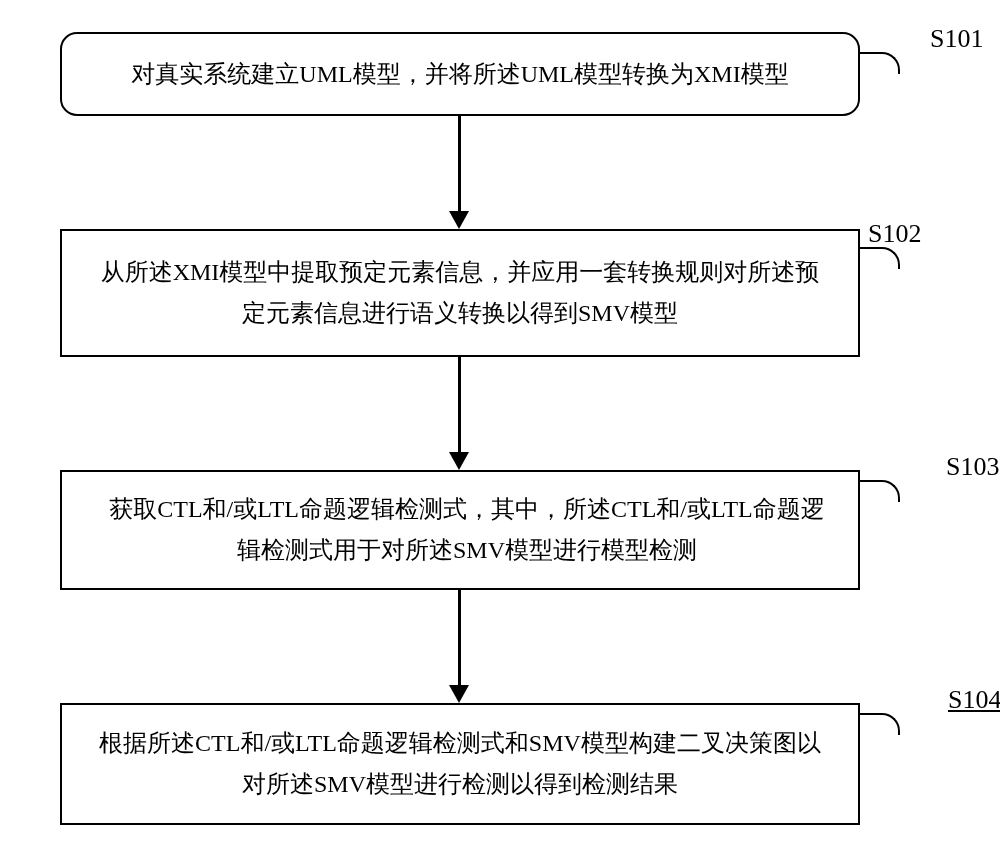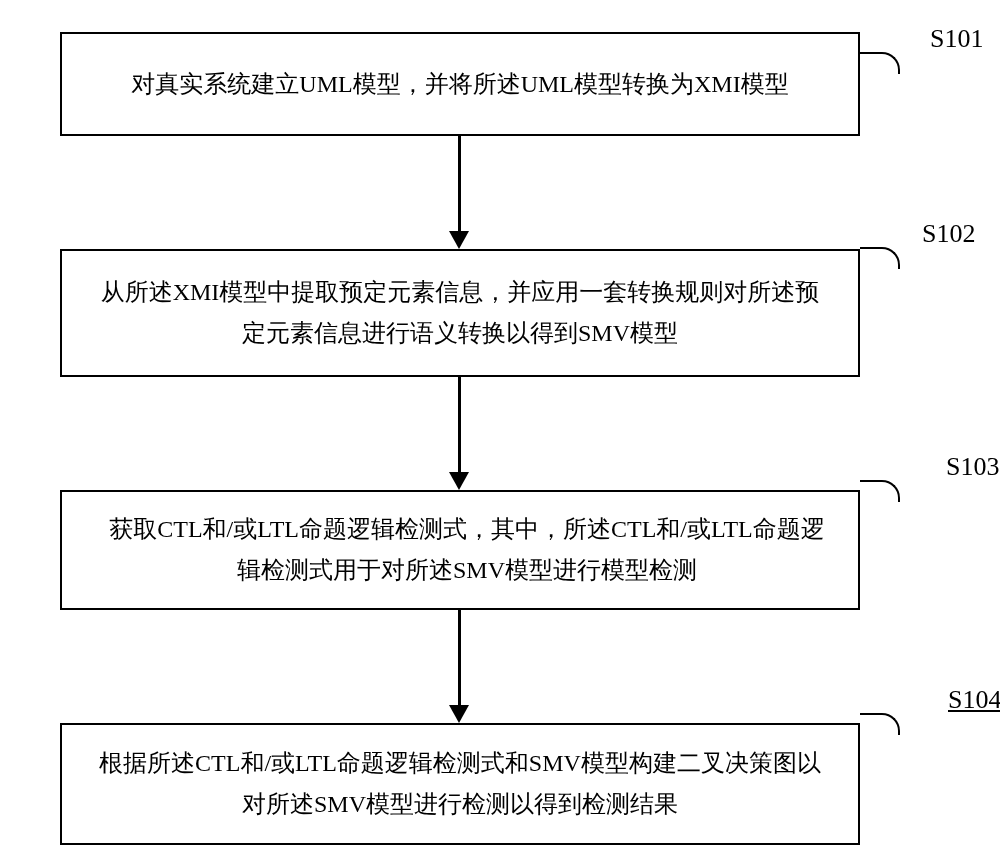--- a/index.html
+++ b/index.html
@@ -50,34 +50,34 @@
     border-right: 10px solid transparent;
     border-top: 18px solid #000;
     margin-left: 389px;
   }
 </style>
 </head>
 <body>
 
 <div class="flow-container">
 
-  <div class="flow-box" style="height:104px;">
+  <div class="flow-box" style="height:84px;border-radius:17px;">
     <span>对真实系统建立UML模型，并将所述UML模型转换为XMI模型</span>
   </div>
   <div class="label-connector" style="left:800px; top:20px; width:40px; height:22px;"></div>
   <div class="flow-label" style="left:850px; top:-8px;margin-left:20px;">S101</div>
 
   <div class="arrow-stem" style="height:95px;"></div>
   <div class="arrow-head"></div>
 
   <div class="flow-box" style="height:128px;">
     <span>从所述XMI模型中提取预定元素信息，并应用一套转换规则对所述预定元素信息进行语义转换以得到SMV模型</span>
   </div>
   <div class="label-connector" style="left:800px; top:215px; width:40px; height:22px;"></div>
-  <div class="flow-label" style="left:862px; top:187px;text-align:center;">S102</div>
+  <div class="flow-label" style="left:808px; top:187px;text-align:center;">S102</div>
 
   <div class="arrow-stem" style="height:95px;"></div>
   <div class="arrow-head"></div>
 
   <div class="flow-box" style="height:120px;padding-left:44px;">
     <span>获取CTL和/或LTL命题逻辑检测式，其中，所述CTL和/或LTL命题逻辑检测式用于对所述SMV模型进行模型检测</span>
   </div>
   <div class="label-connector" style="left:800px; top:448px; width:40px; height:22px;"></div>
   <div class="flow-label" style="left:886px; top:420px;">S103</div>
 

